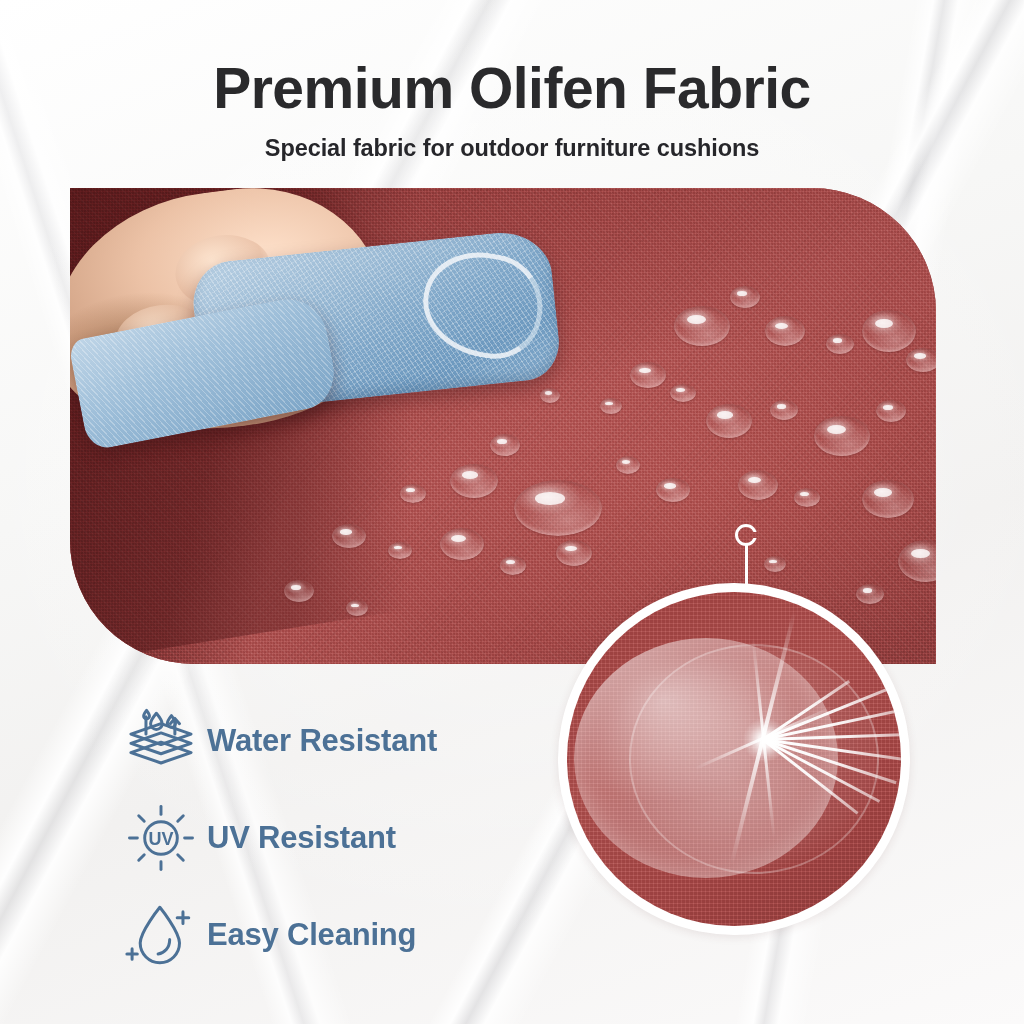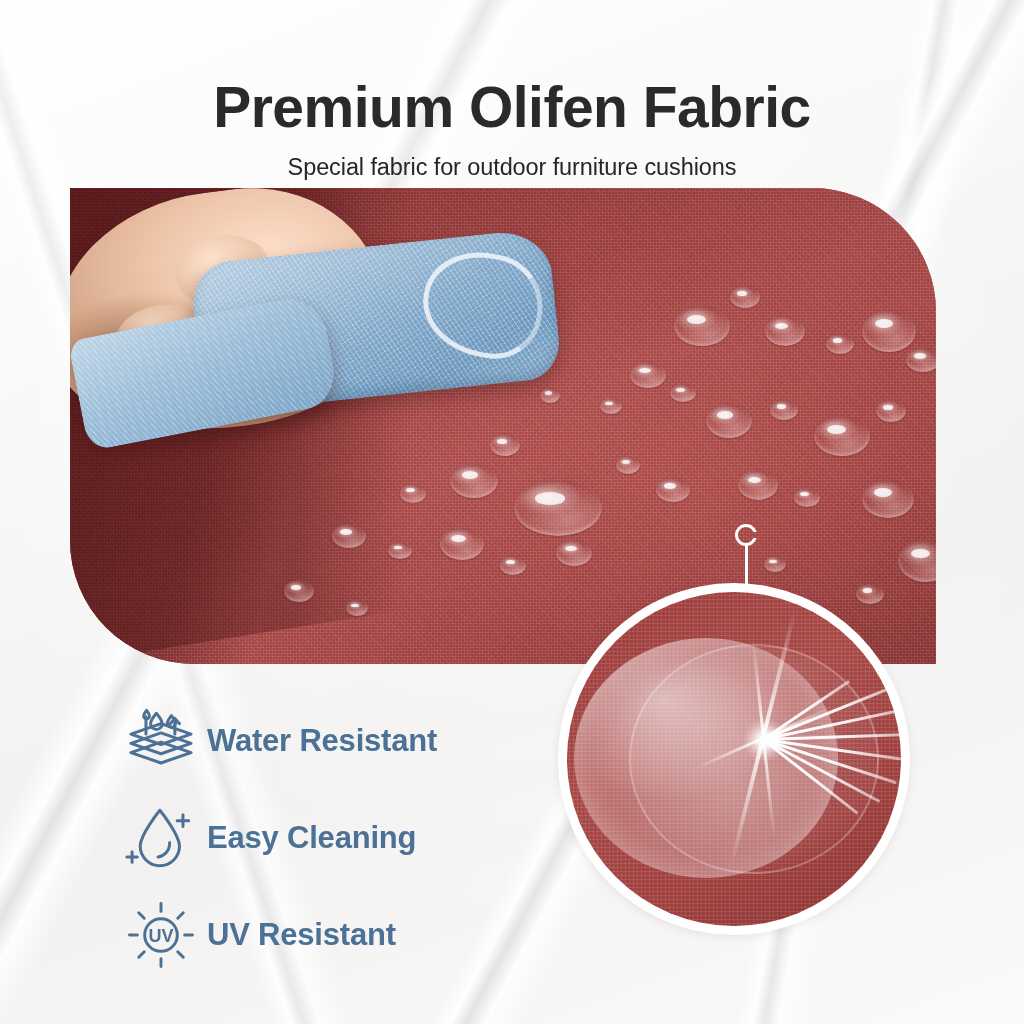--- a/index.html
+++ b/index.html
@@ -34,34 +34,33 @@
     background: radial-gradient(ellipse 78% 68% at 50% 45%, rgba(255,255,255,.55) 0%, rgba(255,255,255,0) 70%);
     z-index: 0;
   }
 
   
   .header {
     position: absolute;
     top: 0; left: 0; right: 0;
     z-index: 5;
     text-align: center;
-    margin-top: 19px;
   }
   .title {
     margin-top: 57px;
     font-size: 57px;
     font-weight: 700;
     letter-spacing: -0.5px;
     color: #2a2a2c;
     line-height: 1.12;
   }
   .subtitle {
     margin-top: 14px;
     font-size: 23.5px;
-    font-weight: 400;
+    font-weight: 700;
     letter-spacing: -0.1px;
     color: #26262a;
   }
 
   
   .photo {
     position: absolute;
     left: 70px;
     top: 188px;
     width: 866px;
@@ -402,41 +401,41 @@
         <path d="M19.5 5.5 c0 0 -2.5 3.4 -2.5 4.8 a2.5 2.5 0 0 0 5 0 C22 8.9 19.5 5.5 19.5 5.5 Z"></path>
         <path d="M19 11 L19 26"></path>
         <path d="M44 26 L44 13 M40 17 L44 12.5 L48 17"></path>
       </svg>
     </span>
     <span class="feature-label">Water Resistant</span>
   </div>
 
   <div class="feature-row">
     <span class="feature-icon">
-      <svg width="74" height="74" viewBox="0 0 64 64" fill="none" stroke="#4c7196" stroke-width="2.6" stroke-linecap="round" stroke-linejoin="round">
-        <path d="M31 8 C31 8 14 29 14 39 a17 17 0 0 0 34 0 C48 29 31 8 31 8 Z"></path>
-        <path d="M39.5 36 C39.5 43 35 47.5 29.5 48.5"></path>
-        <path d="M51 12 L51 22 M46 17 L56 17"></path>
-        <path d="M7 44 L7 53 M2.5 48.5 L11.5 48.5"></path>
-      </svg>
-    </span>
-    <span class="feature-label">Easy Cleaning</span>
-  </div>
-
-  <div class="feature-row">
-    <span class="feature-icon">
       <svg width="72" height="72" viewBox="0 0 64 64" fill="none" stroke="#4c7196" stroke-width="2.6" stroke-linecap="round">
         <circle cx="32" cy="32" r="14.5"></circle>
         <line x1="32" y1="4" x2="32" y2="11"></line>
         <line x1="32" y1="53" x2="32" y2="60"></line>
         <line x1="4" y1="32" x2="11" y2="32"></line>
         <line x1="53" y1="32" x2="60" y2="32"></line>
         <line x1="12.2" y1="12.2" x2="17.1" y2="17.1"></line>
         <line x1="46.9" y1="46.9" x2="51.8" y2="51.8"></line>
         <line x1="12.2" y1="51.8" x2="17.1" y2="46.9"></line>
         <line x1="46.9" y1="17.1" x2="51.8" y2="12.2"></line>
         <text x="32" y="38.5" font-family="'Liberation Sans', sans-serif" font-size="16" font-weight="600" fill="#4c7196" stroke="none" text-anchor="middle">UV</text>
       </svg>
     </span>
     <span class="feature-label">UV Resistant</span>
   </div>
 
+  <div class="feature-row">
+    <span class="feature-icon">
+      <svg width="74" height="74" viewBox="0 0 64 64" fill="none" stroke="#4c7196" stroke-width="2.6" stroke-linecap="round" stroke-linejoin="round">
+        <path d="M31 8 C31 8 14 29 14 39 a17 17 0 0 0 34 0 C48 29 31 8 31 8 Z"></path>
+        <path d="M39.5 36 C39.5 43 35 47.5 29.5 48.5"></path>
+        <path d="M51 12 L51 22 M46 17 L56 17"></path>
+        <path d="M7 44 L7 53 M2.5 48.5 L11.5 48.5"></path>
+      </svg>
+    </span>
+    <span class="feature-label">Easy Cleaning</span>
+  </div>
+
 </div>
 
 </body></html>

